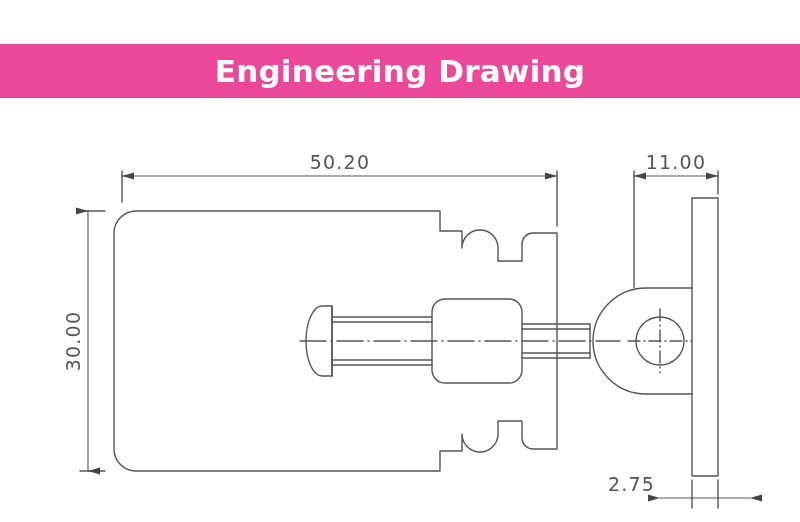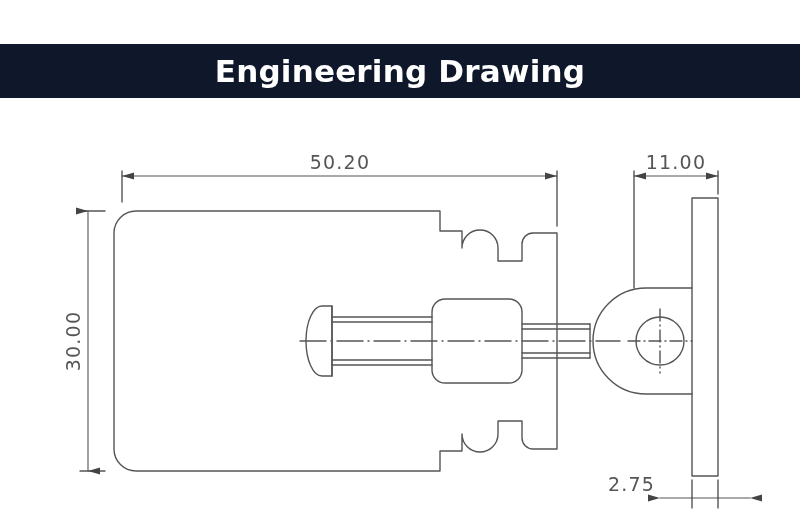--- a/index.html
+++ b/index.html
@@ -20,21 +20,21 @@
     height: 522px;
     background: #ffffff;
   }
   
   #header-banner {
     position: absolute;
     left: 0;
     top: 44px;
     width: 800px;
     height: 54px;
-    background: #0f172a;
+    background: #ec4899;
     display: flex;
     align-items: center;
     justify-content: center;
     box-sizing: border-box;
   }
   #header-title {
     color: #ffffff;
     font-family: "DejaVu Sans", sans-serif;
     font-size: 31px;
     font-weight: bold;

